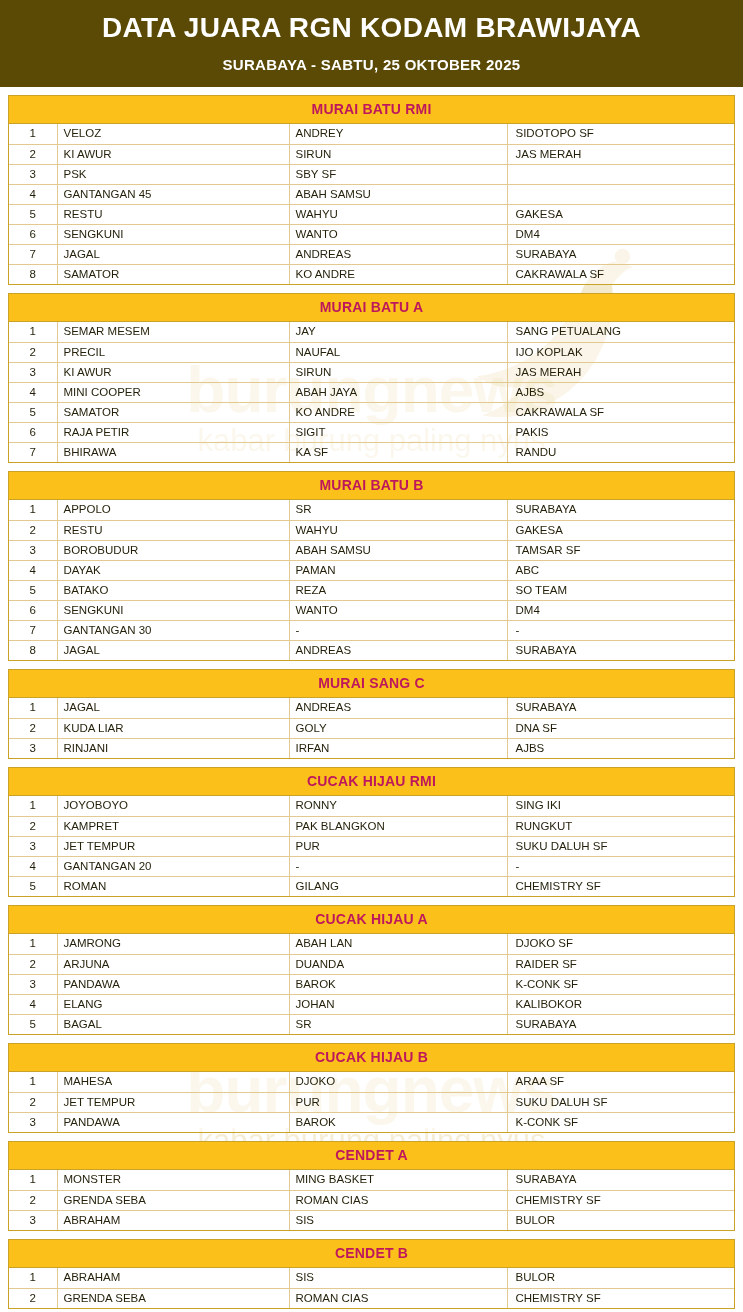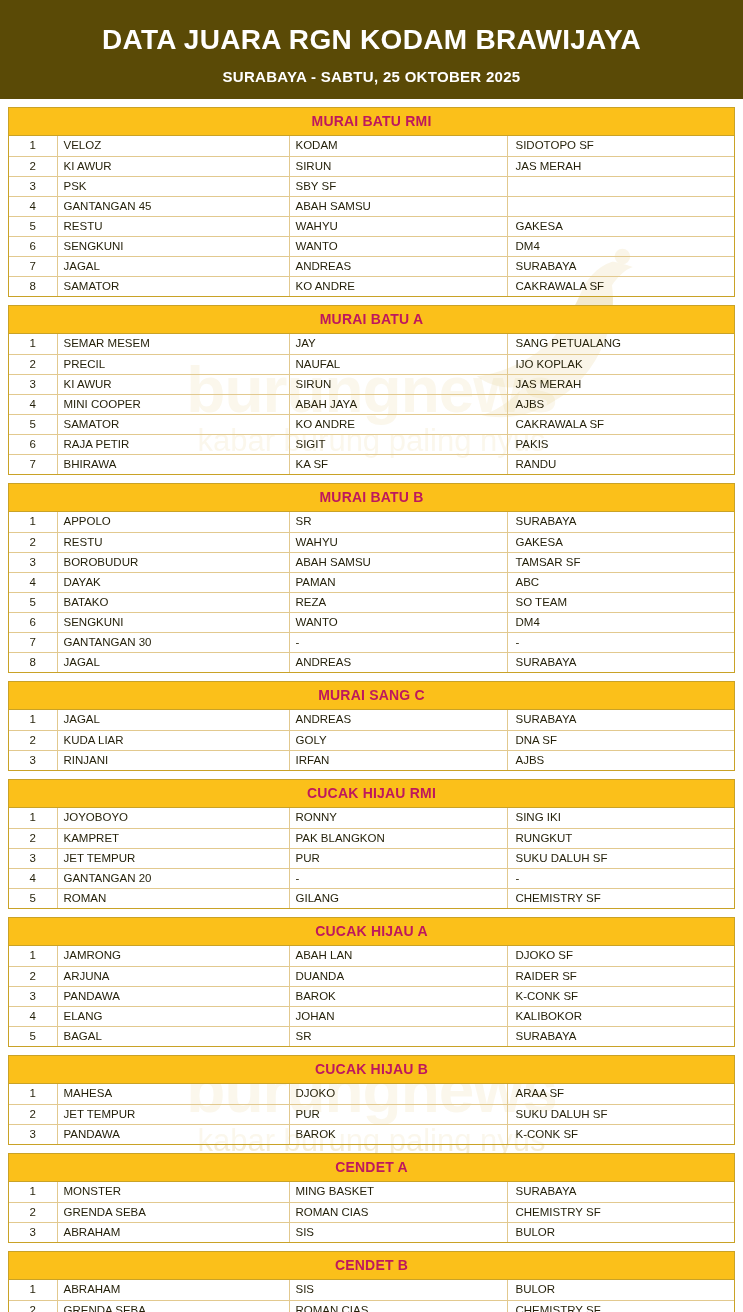--- a/index.html
+++ b/index.html
@@ -64,21 +64,21 @@
 
   
   .header {
     position: relative;
     z-index: 2;
     background: #5a4a06;
     padding: 12px 10px 14px 10px;
     text-align: center;
   }
   .header h1 {
-    margin: 12px;
+    margin: 0;
     font-size: 28px;
     line-height: 1.15;
     font-weight: bold;
     color: #ffffff;
     letter-spacing: 0.3px;
   }
   .header .subtitle {
     margin-top: 12px;
     font-size: 15px;
     font-weight: bold;
@@ -163,21 +163,21 @@
   </div>
 
   <div class="content">
       <div class="section">
         <div class="section-title">MURAI BATU RMI</div>
         <table>
           <tbody>
             <tr>
               <td class="rank">1</td>
               <td class="name">VELOZ</td>
-              <td class="owner">KODAM</td>
+              <td class="owner">ANDREY</td>
               <td class="team">SIDOTOPO SF</td>
             </tr>
             <tr>
               <td class="rank">2</td>
               <td class="name">KI AWUR</td>
               <td class="owner">SIRUN</td>
               <td class="team">JAS MERAH</td>
             </tr>
             <tr>
               <td class="rank">3</td>

